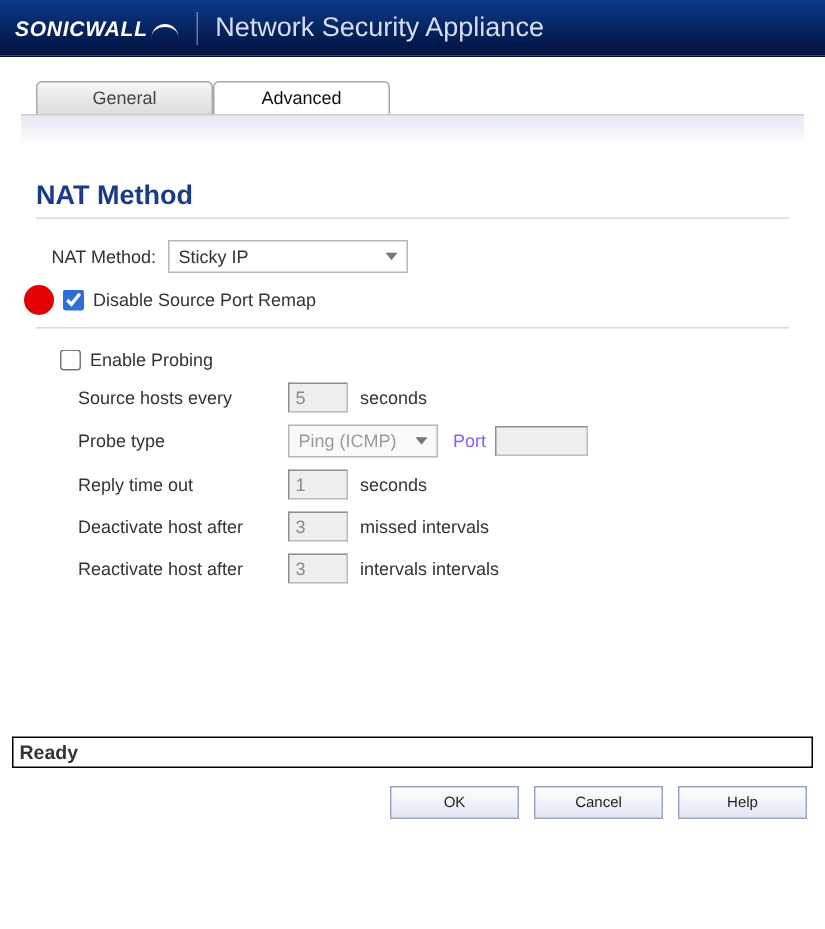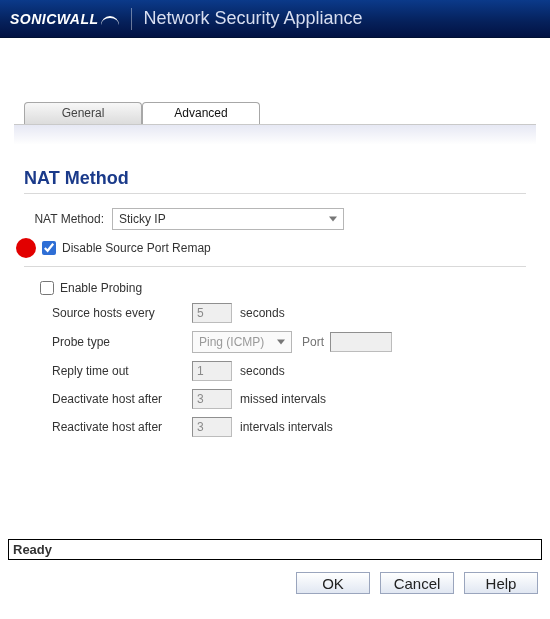--- a/index.html
+++ b/index.html
@@ -47,21 +47,20 @@
 
   
   .tabs-wrap {
     background: #fff;
     padding: 12px 0 0 24px;
     margin-top: 4px;
   }
   .tabs {
     display: flex;
     gap: 0;
-    margin-top: 48px;
   }
   .tab {
     width: 118px;
     height: 22px;
     line-height: 20px;
     text-align: center;
     font-size: 12px;
     border: 1px solid #a7a7a7;
     border-bottom: none;
     border-radius: 4px 4px 0 0;
@@ -107,21 +106,21 @@
   .label {
     width: 88px;
     text-align: right;
     padding-right: 8px;
     color: #333;
   }
 
   
   .select {
     position: relative;
-    width: 232px;
+    width: 160px;
     height: 22px;
     border: 1px solid #b6b6b6;
     background: #fff;
     display: flex;
     align-items: center;
     padding: 0 22px 0 6px;
     color: #333;
     cursor: pointer;
   }
   .select .caret {
@@ -162,21 +161,21 @@
     border: 1px solid #bcbcbc;
     border-top-color: #8f8f8f;
     border-left-color: #8f8f8f;
     background: #efefef;
     color: #888;
     padding: 0 4px;
     font-size: 12px;
   }
   .num-input[disabled]{ color:#8a8a8a; }
   .unit { margin-left: 8px; color: #333; }
-  .port-label { margin: 0 6px 0 10px; color:#737373; }
+  .port-label { margin: 0 6px 0 10px; color:#8b5cf6; }
   .port-input {
     width: 62px; height: 20px;
     border: 1px solid #bcbcbc;
     border-top-color: #8f8f8f;
     border-left-color: #8f8f8f;
     background: #efefef;
   }
 
   .spacer { height: 80px; }
 
@@ -188,25 +187,25 @@
     font-weight: bold;
     font-size: 13px;
   }
   .btnbar {
     display: flex;
     justify-content: flex-end;
     gap: 10px;
     padding: 4px 12px 12px 0;
   }
   .btn {
-    width: 74px;
+    width: 86px;
     height: 22px;
     border: 1px solid #9aa5bd;
     background: linear-gradient(#ffffff, #e1e7f2);
-    font-size: 15px;
+    font-size: 10px;
     cursor: pointer;
     color: #222;
   }
 </style>
 </head>
 <body>
 
 <div class="header">
   <div class="brand">
     <span>SONIC</span>

